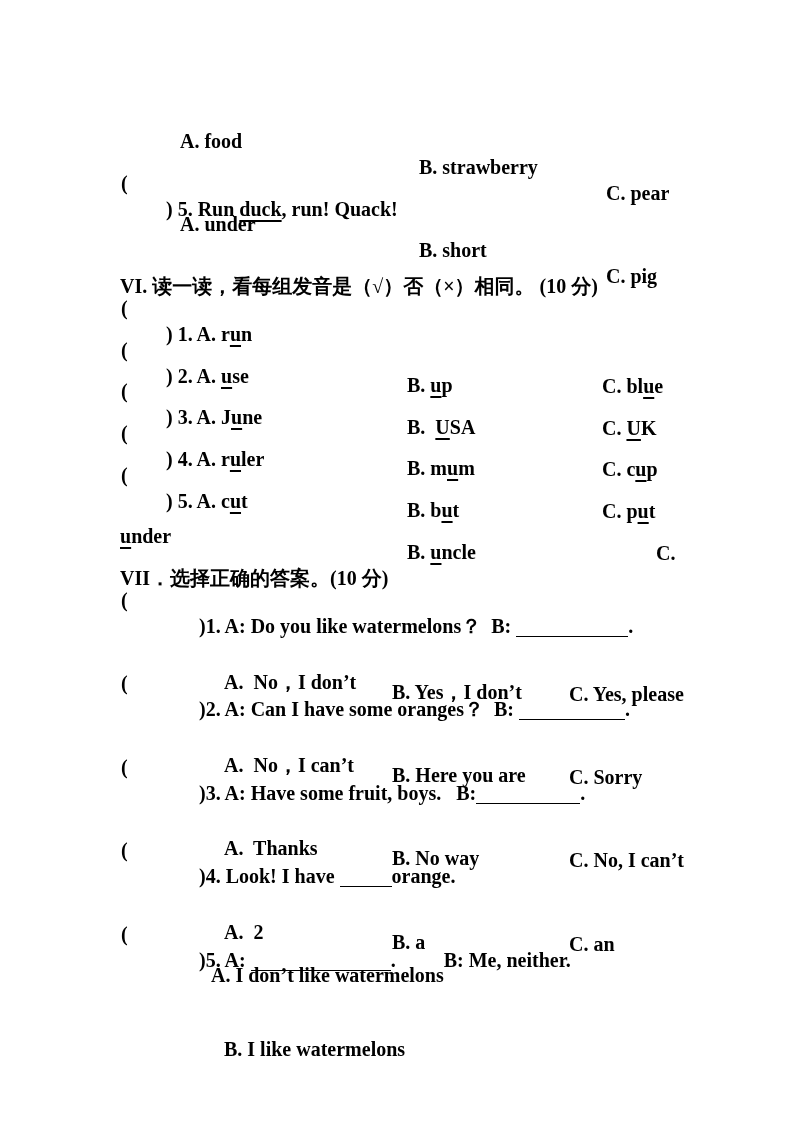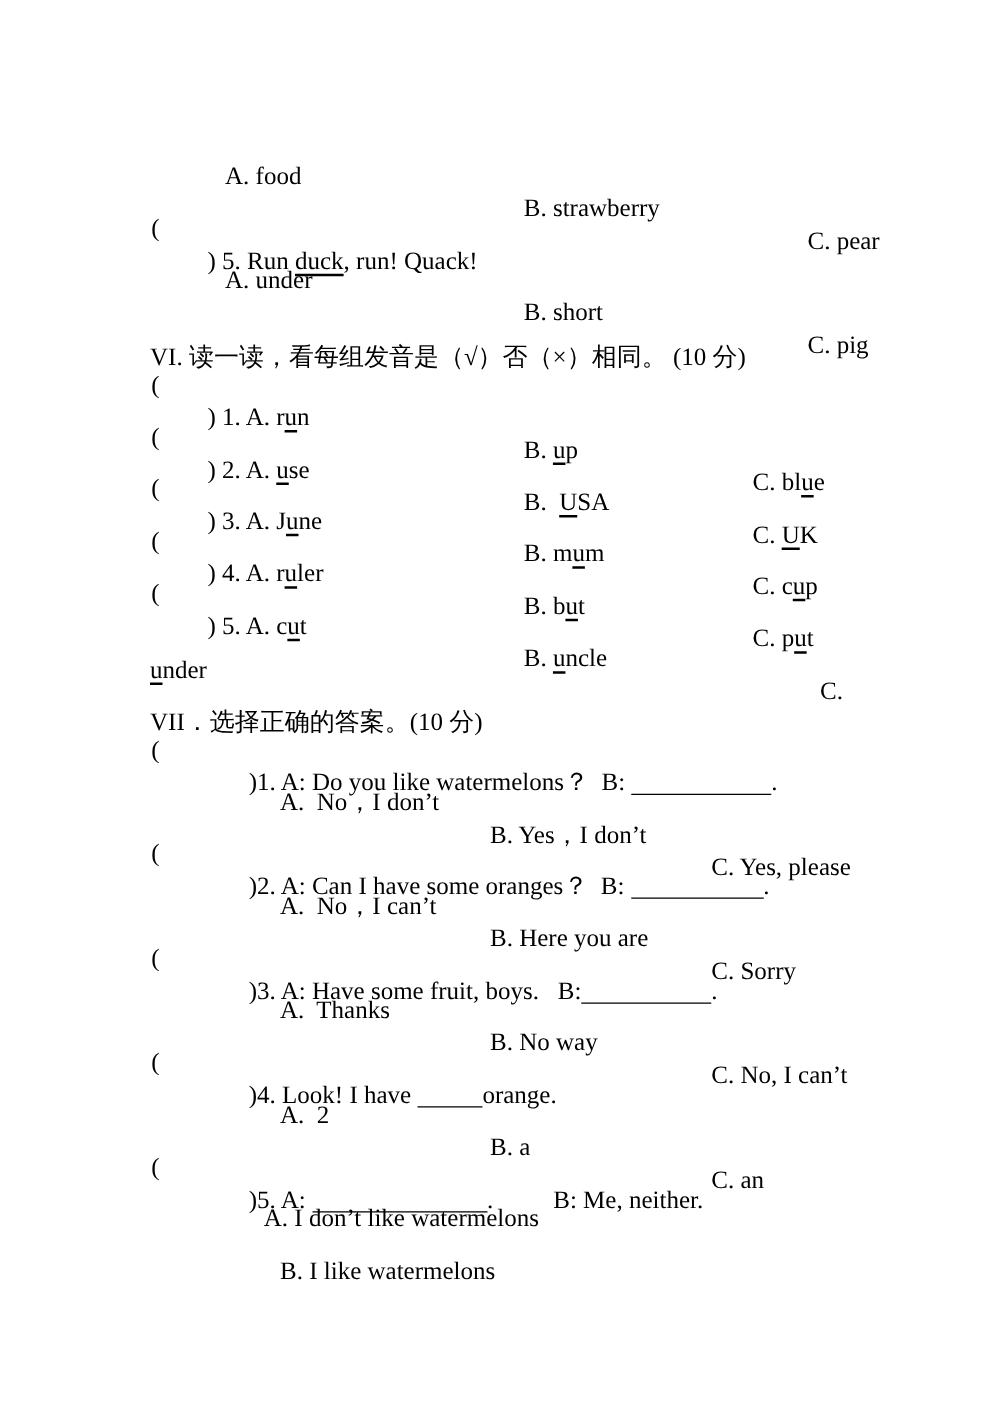--- a/index.html
+++ b/index.html
@@ -14,39 +14,40 @@
     position: relative;
     width: 793px; height: 1122px;
     background: #ffffff;
     overflow: hidden;
   }
   .line {
     position: absolute;
     left: 0; width: 641px;
     line-height: 26px;
     white-space: pre;
+    font-weight: bold;
   }
   .abs { position: absolute; white-space: pre; }
   
   .br    { left: 121px; }   
   .ct    { left: 166px; text-align: right; }   
   .ct7   { left: 167px; margin-left: 32px; }   
   .va    { left: 180px; }   
   .vb    { left: 419px; }
-  .vc    { left: 606px; margin-left: 40px; }
+  .vc    { left: 606px; }
   .via   { left: 166px; }   
-  .vib   { left: 419px; }
+  .vib   { left: 407px; margin-top: 25px; }
   .vic   { left: 602px; }
   .vic5  { left: 656px; }
-  .viia  { left: 224px; }   
-  .viib  { left: 392px; }
+  .viia  { left: 224px; margin-top: 40px; }   
+  .viib  { left: 392px; margin-top: 24px; }
   .viic  { left: 569px; }
   .h     { left: 120px; margin-top: 20px; }   
   .sa    { left: 211px; }   
-  .sb    { left: 224px; }   
+  .sb    { left: 224px; margin-top: 32px; }   
   
   .u {
     text-decoration: underline;
     text-decoration-thickness: 1.5px;
     text-underline-offset: 4px;
   }
   
   .blank {
     display: inline-block;
     border-bottom: 1.8px solid #000;

